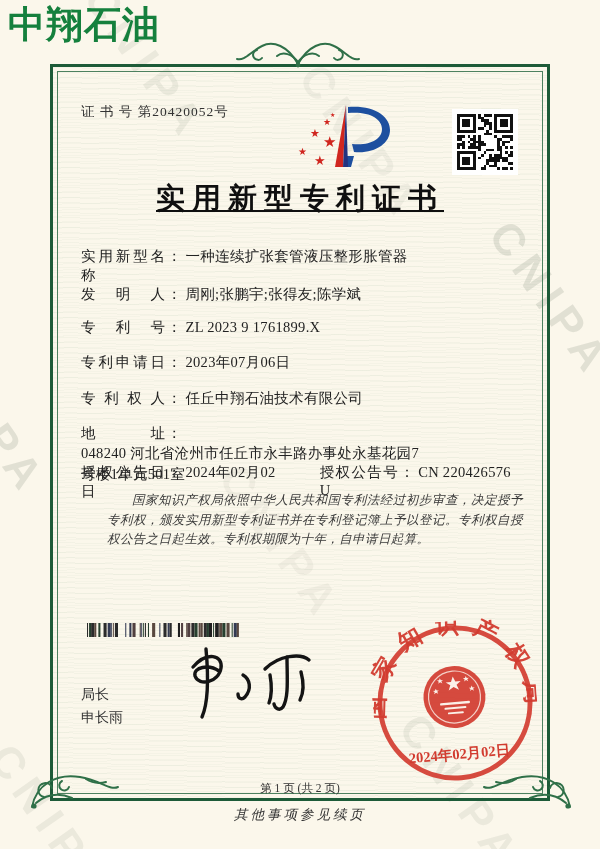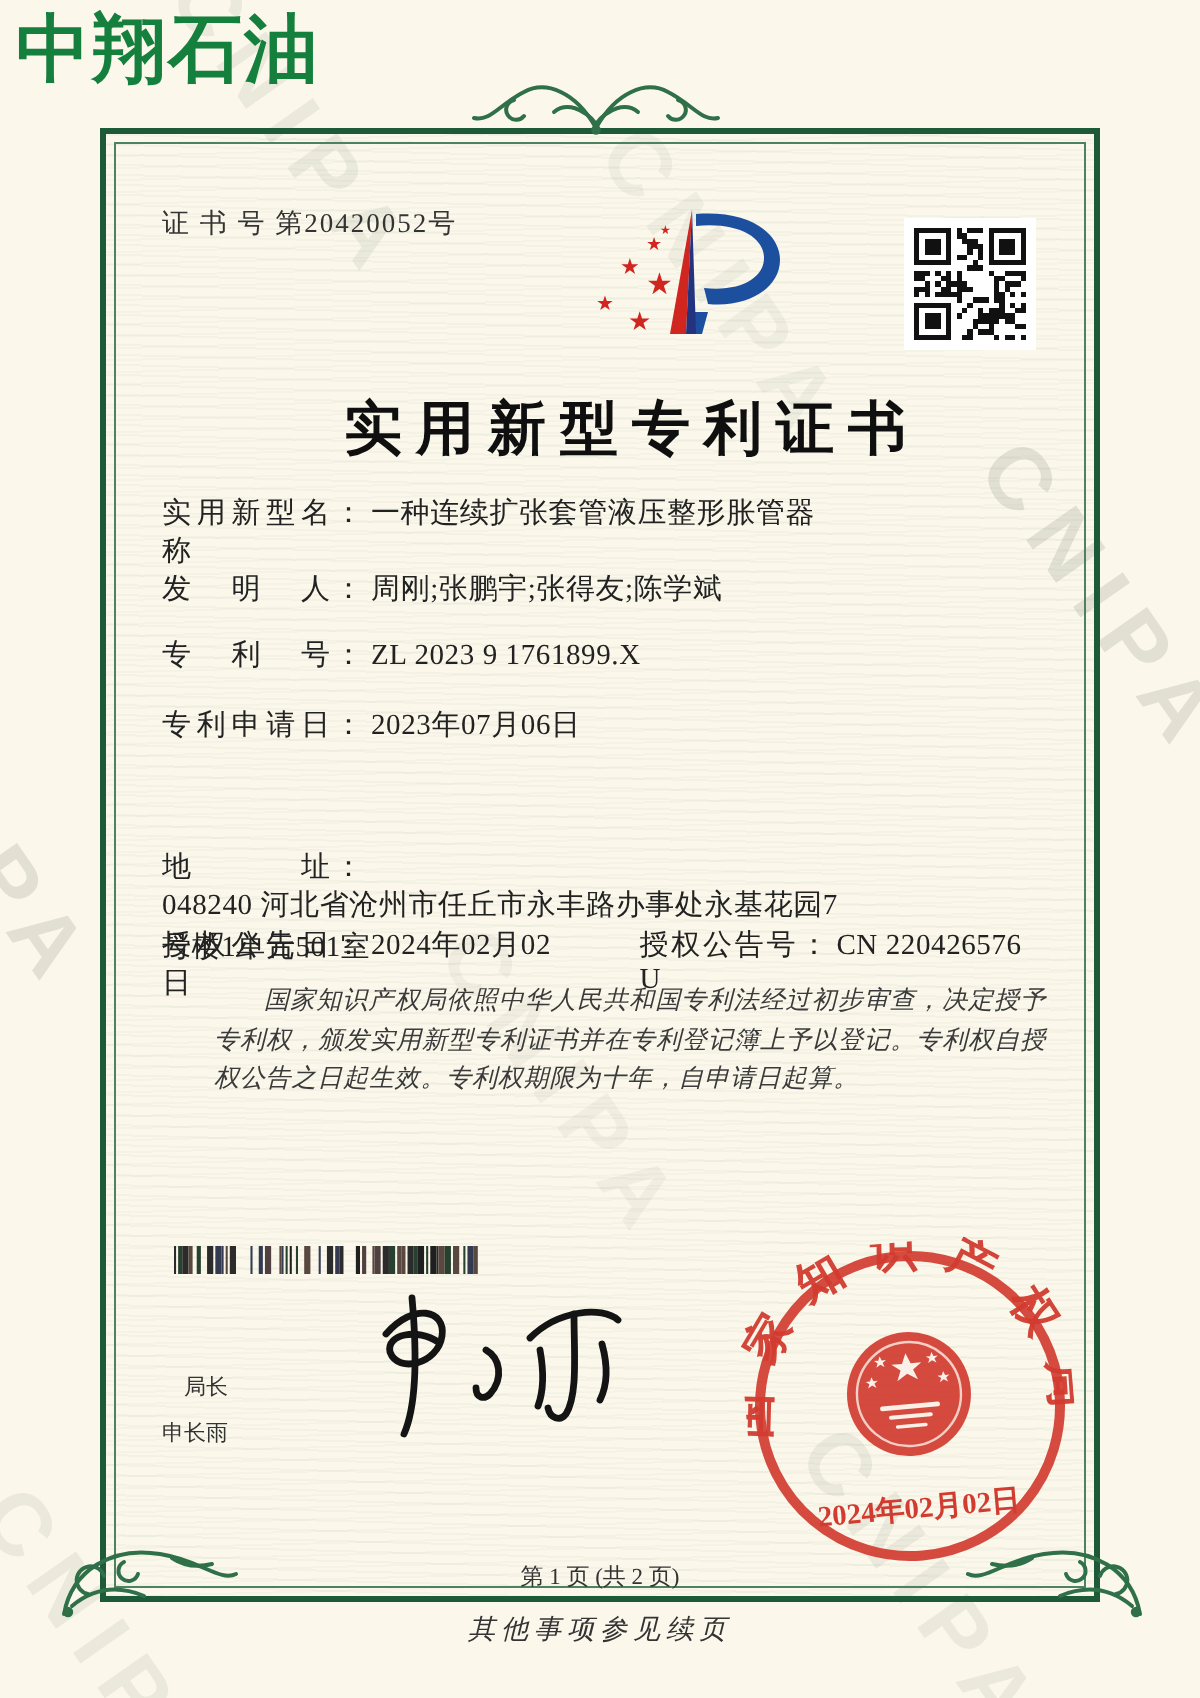--- a/index.html
+++ b/index.html
@@ -45,22 +45,22 @@
     z-index:1;
   }
 
   .cert-no{position:absolute;left:28px;top:36px;font-size:13.5px;letter-spacing:1px;color:#333;}
 
   .cnipa-logo{position:absolute;left:237px;top:36px;width:120px;height:74px;}
   .qr-box{position:absolute;left:399px;top:42px;width:66px;height:66px;background:#fff;
           display:flex;align-items:center;justify-content:center;}
 
   .title{
-    position:absolute;left:0;top:112px;width:100%;margin:16px;
-    text-align:center;font-size:29px;font-weight:bold;letter-spacing:7px;color:#0f0f0f;
+    position:absolute;left:0;top:112px;width:100%;margin:0;
+    text-align:center;font-size:29px;font-weight:bold;letter-spacing:7px;color:#0f0f0f;text-decoration:underline;
   }
 
   .field{position:absolute;left:28px;right:26px;font-size:14.5px;color:#222;}
   .flabel{display:inline-block;width:84px;text-align:justify;text-align-last:justify;vertical-align:top;}
   .colon{margin:0 4px 0 2px;}
   .fvalue{letter-spacing:.3px;}
   .fvalue.addr{display:inline-block;width:348px;vertical-align:top;line-height:21px;}
   .r0{top:180px}.r1{top:218px}.r2{top:251px}.r3{top:286px}.r4{top:322px}.r5{top:357px}.r6{top:396px}
   .r6{display:flex;}
   .pair2{margin-left:34px;}
@@ -70,21 +70,21 @@
     position:absolute;left:26px;right:24px;top:424px;
     font-size:12.5px;font-style:italic;line-height:19.5px;color:#3a3a3a;
     text-align:justify;letter-spacing:.4px;margin-left:28px;
   }
   .legal p{margin:0 0 2px 0;text-indent:2em;}
 
   .barcode{position:absolute;left:34px;top:556px;width:155px;height:14px;}
 
   .signer{position:absolute;left:28px;top:616px;
     font-family:"Liberation Sans","DejaVu Sans",sans-serif;
-    font-size:11px;color:#333;line-height:23px;font-weight:500;text-align:right;}
+    font-size:14px;color:#333;line-height:23px;font-weight:500;}
   .signature{position:absolute;left:118px;top:576px;}
 
   .seal{position:absolute;left:320px;top:554px;transform:rotate(-5deg);}
 
   .page-label{position:absolute;left:0;width:100%;top:714px;text-align:center;font-size:11.5px;color:#333;}
 
   .footer-note{
     position:absolute;left:0;width:100%;top:806px;text-align:center;
     font-size:13.5px;font-style:italic;letter-spacing:3px;color:#333;z-index:2;
   }
@@ -275,20 +275,23 @@
     </div>
     <div class="field r0">
       <span class="flabel">实用新型名称</span><span class="colon">：</span><span class="fvalue">一种连续扩张套管液压整形胀管器</span>
     </div>
     <div class="field r2">
       <span class="flabel">专利号</span><span class="colon">：</span><span class="fvalue">ZL 2023 9 1761899.X</span>
     </div>
     <div class="field r3">
       <span class="flabel">专利申请日</span><span class="colon">：</span><span class="fvalue">2023年07月06日</span>
     </div>
+    <div class="field r4">
+      <span class="flabel">专利权人</span><span class="colon">：</span><span class="fvalue">任丘中翔石油技术有限公司</span>
+    </div>
     <div class="field r5">
       <span class="flabel">地址</span><span class="colon">：</span><span class="fvalue addr">048240 河北省沧州市任丘市永丰路办事处永基花园7号楼1单元501室</span>
     </div>
     <div class="field r6">
       <span>
         <span class="flabel">授权公告日</span><span class="colon">：</span><span class="fvalue">2024年02月02日</span>
       </span>
       <span class="pair2">
         <span class="flabel2">授权公告号</span><span class="colon">：</span><span class="fvalue">CN 220426576 U</span>
       </span>

